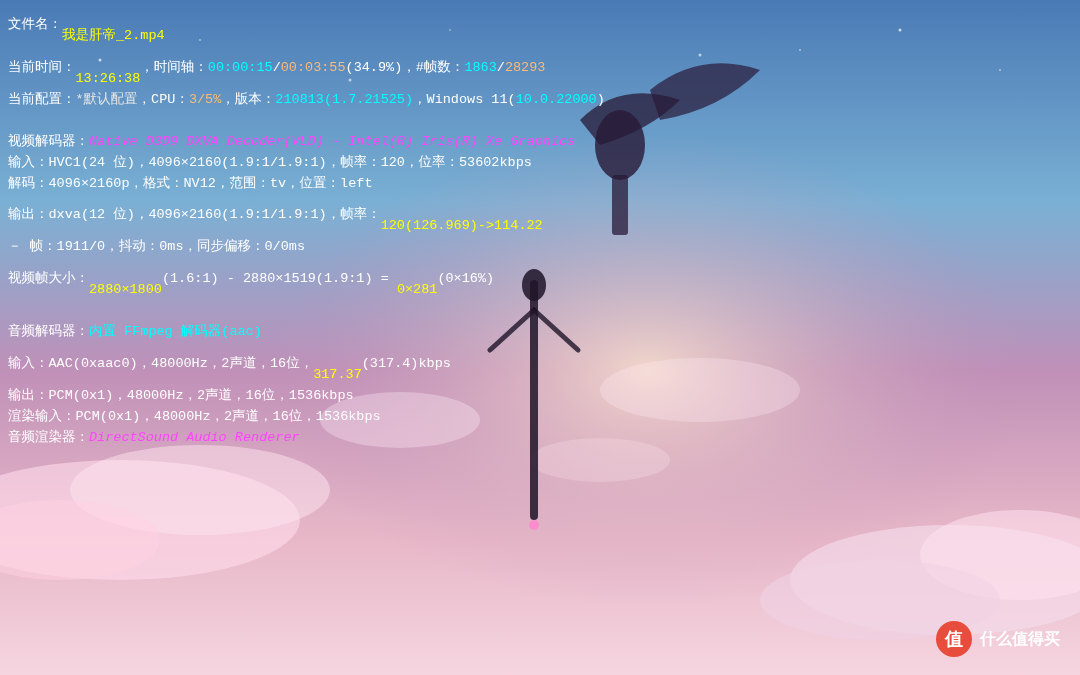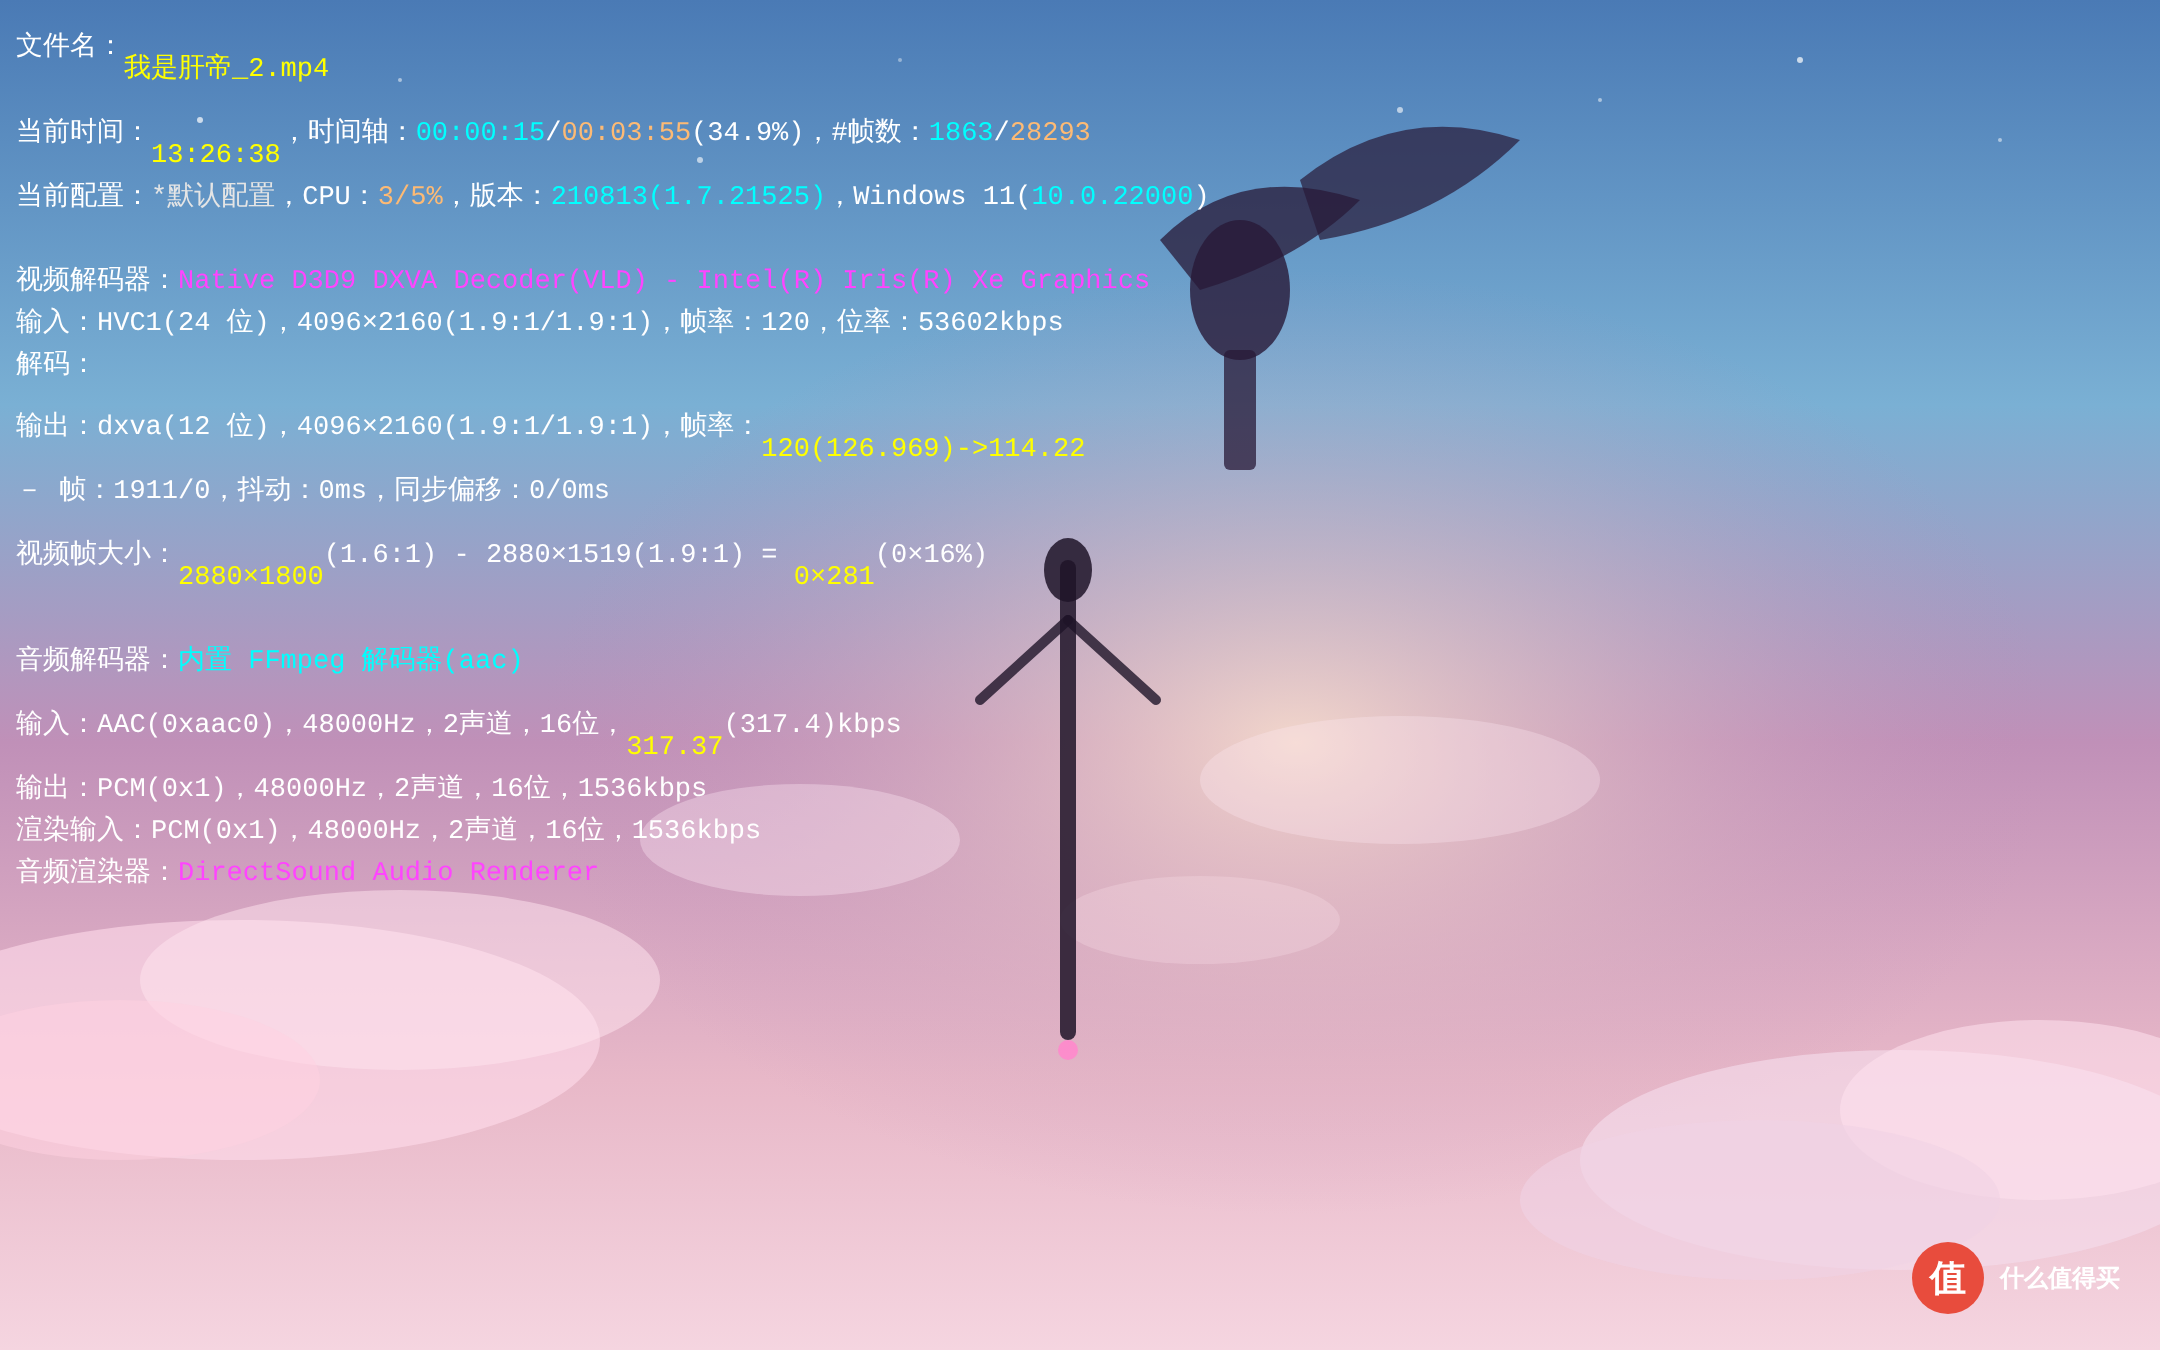--- a/index.html
+++ b/index.html
@@ -28,21 +28,21 @@
       flex-wrap: wrap;
       align-items: center;
       white-space: pre;
     }
 
     .white { color: #ffffff; }
     .yellow { color: #ffff00; margin-top: 22px; }
     .cyan { color: #00ffff; }
     .green { color: #fdba74; }
     .red { color: #e5e5e5; }
-    .magenta { color: #ff44ff; }
+    .magenta { color: #ff44ff; font-style: italic; }
 
     
     #watermark {
       position: absolute;
       bottom: 18px;
       right: 20px;
       z-index: 3;
       display: flex;
       align-items: center;
       gap: 8px;
@@ -57,21 +57,21 @@
       align-items: center;
       justify-content: center;
       color: white;
       font-size: 18px;
       font-weight: bold;
       font-family: serif;
     }
 
     #watermark-text {
       color: white;
-      font-size: 12px;
+      font-size: 16px;
       font-family: 'Microsoft YaHei', sans-serif;
       font-weight: bold;
     }
 
     
     svg#sky {
       position: absolute;
       top: 0; left: 0;
       width: 1080px;
       height: 675px;
@@ -154,21 +154,21 @@
 
   <div class="line">
     <span class="white">视频解码器：</span><span class="magenta">Native D3D9 DXVA Decoder(VLD) - Intel(R) Iris(R) Xe Graphics</span>
   </div>
 
   <div class="line">
     <span class="white">输入：</span><span class="white">HVC1(24 位)，4096×2160(1.9:1/1.9:1)，帧率：120，位率：53602kbps</span>
   </div>
 
   <div class="line">
-    <span class="white">解码：</span>
+    <span class="white">解码：</span><span class="white">4096×2160p，格式：NV12，范围：tv，位置：left</span>
   </div>
 
   <div class="line">
     <span class="white">输出：</span><span class="white">dxva(12 位)，4096×2160(1.9:1/1.9:1)，帧率：</span><span class="yellow">120(126.969)-&gt;114.22</span>
   </div>
 
 
   <div class="line">
     <span class="white">－ 帧：</span><span class="white">1911/0，抖动：0ms，同步偏移：0/0ms</span>
   </div>

